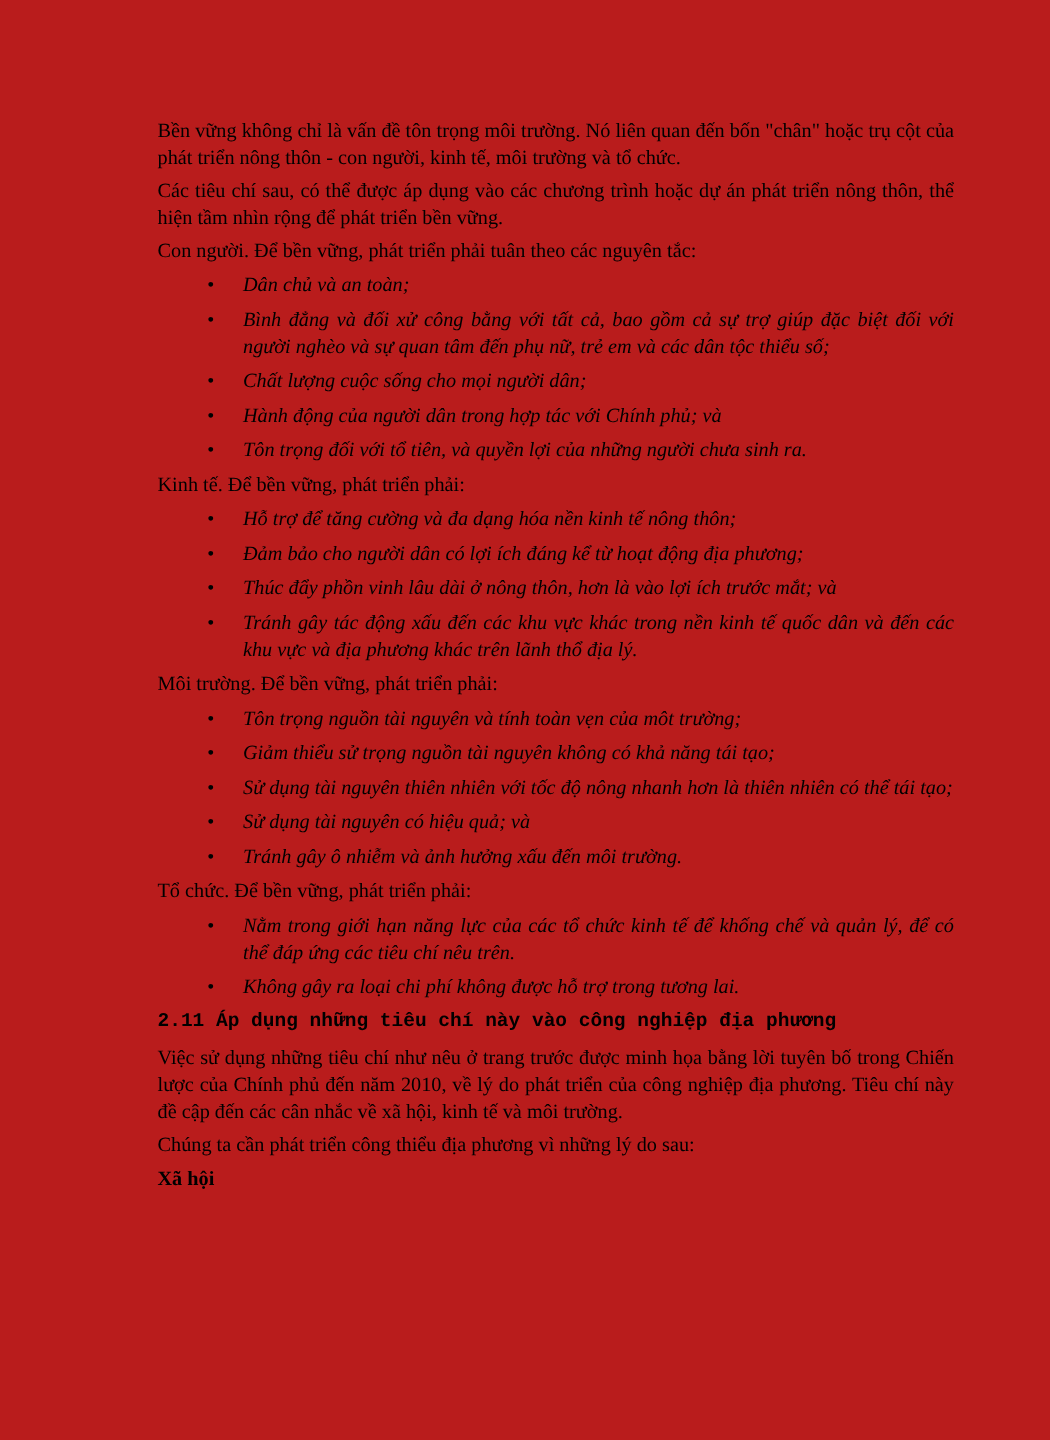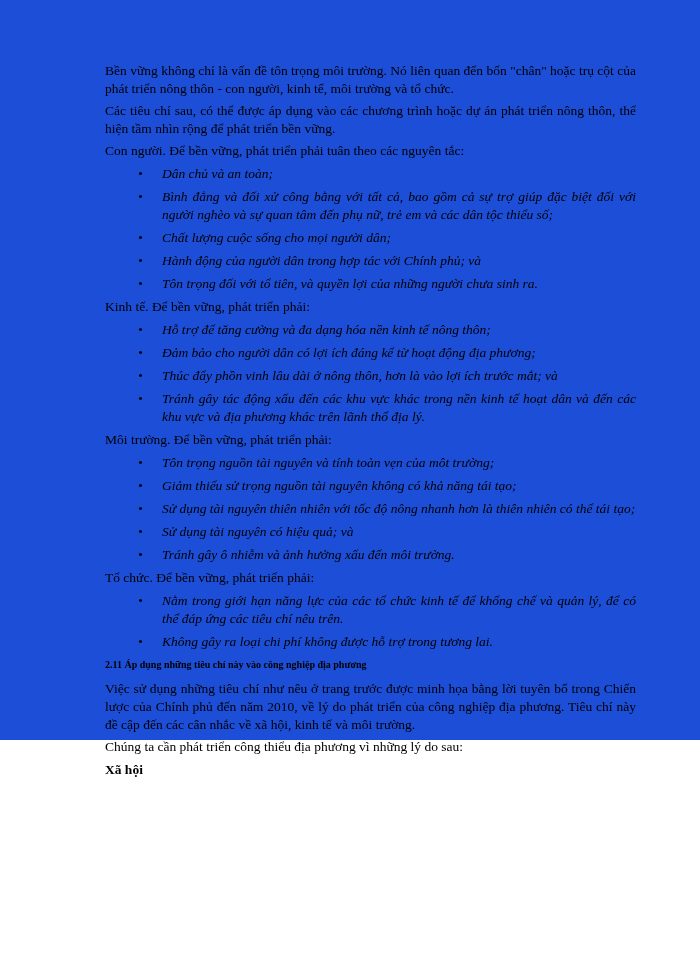--- a/index.html
+++ b/index.html
@@ -7,23 +7,23 @@
   body {
     width: 700px;
     height: 960px;
     background: #ffffff;
     font-family: "Liberation Serif", "DejaVu Serif", serif;
     color: #000000;
     overflow: hidden;
   }
   .page {
     width: 700px;
-    height: 740px;
-    padding: 62px 64px 0 105px;
-    background: #1d4ed8;
+    height: 960px;
+    padding: 78px 64px 0 105px;
+    background: #b91c1c;
   }
   .para {
     margin: 0 0 4px 0;
     font-size: 13.5px;
     line-height: 18px;
     text-align: justify;
   }
   .section-head {
     margin: 3px 0 5px 0;
     font-size: 13.5px;
@@ -48,23 +48,24 @@
   .bullets li::before {
     content: "\2022";
     position: absolute;
     left: 33px;
     top: 0;
     font-size: 13.5px;
     line-height: 18px;
   }
   .num-heading {
     margin: 4px 0 6px 0;
-    font-size: 10px;
+    font-size: 13px;
     line-height: 18px;
     font-weight: bold;
+    font-family: Liberation Mono, monospace;
   }
   .subheading {
     margin: 5px 0 0 0;
     font-size: 13.5px;
     line-height: 18px;
     font-weight: bold;
   }
 </style>
 </head>
 <body>
@@ -81,21 +82,21 @@
     <li>Chất lượng cuộc sống cho mọi người dân;</li>
     <li>Hành động của người dân trong hợp tác với Chính phủ; và</li>
     <li>Tôn trọng đối với tổ tiên, và quyền lợi của những người chưa sinh ra.</li>
   </ul>
 
   <p class="section-head"><span class="term">Kinh tế</span><span>. Để bền vững, phát triển phải:</span></p>
   <ul class="bullets">
     <li>Hỗ trợ để tăng cường và đa dạng hóa nền kinh tế nông thôn;</li>
     <li>Đảm bảo cho người dân có lợi ích đáng kể từ hoạt động địa phương;</li>
     <li>Thúc đẩy phồn vinh lâu dài ở nông thôn, hơn là vào lợi ích trước mắt; và</li>
-    <li>Tránh gây tác động xấu đến các khu vực khác trong nền kinh tế hoạt dân và đến các khu vực và địa phương khác trên lãnh thổ địa lý.</li>
+    <li>Tránh gây tác động xấu đến các khu vực khác trong nền kinh tế quốc dân và đến các khu vực và địa phương khác trên lãnh thổ địa lý.</li>
   </ul>
 
   <p class="section-head"><span class="term">Môi trường</span><span>. Để bền vững, phát triển phải:</span></p>
   <ul class="bullets">
     <li>Tôn trọng nguồn tài nguyên và tính toàn vẹn của môt trường;</li>
     <li>Giảm thiểu sử trọng nguồn tài nguyên không có khả năng tái tạo;</li>
     <li>Sử dụng tài nguyên thiên nhiên với tốc độ nông nhanh hơn là thiên nhiên có thể tái tạo;</li>
     <li>Sử dụng tài nguyên có hiệu quả; và</li>
     <li>Tránh gây ô nhiễm và ảnh hưởng xấu đến môi trường.</li>
   </ul>

